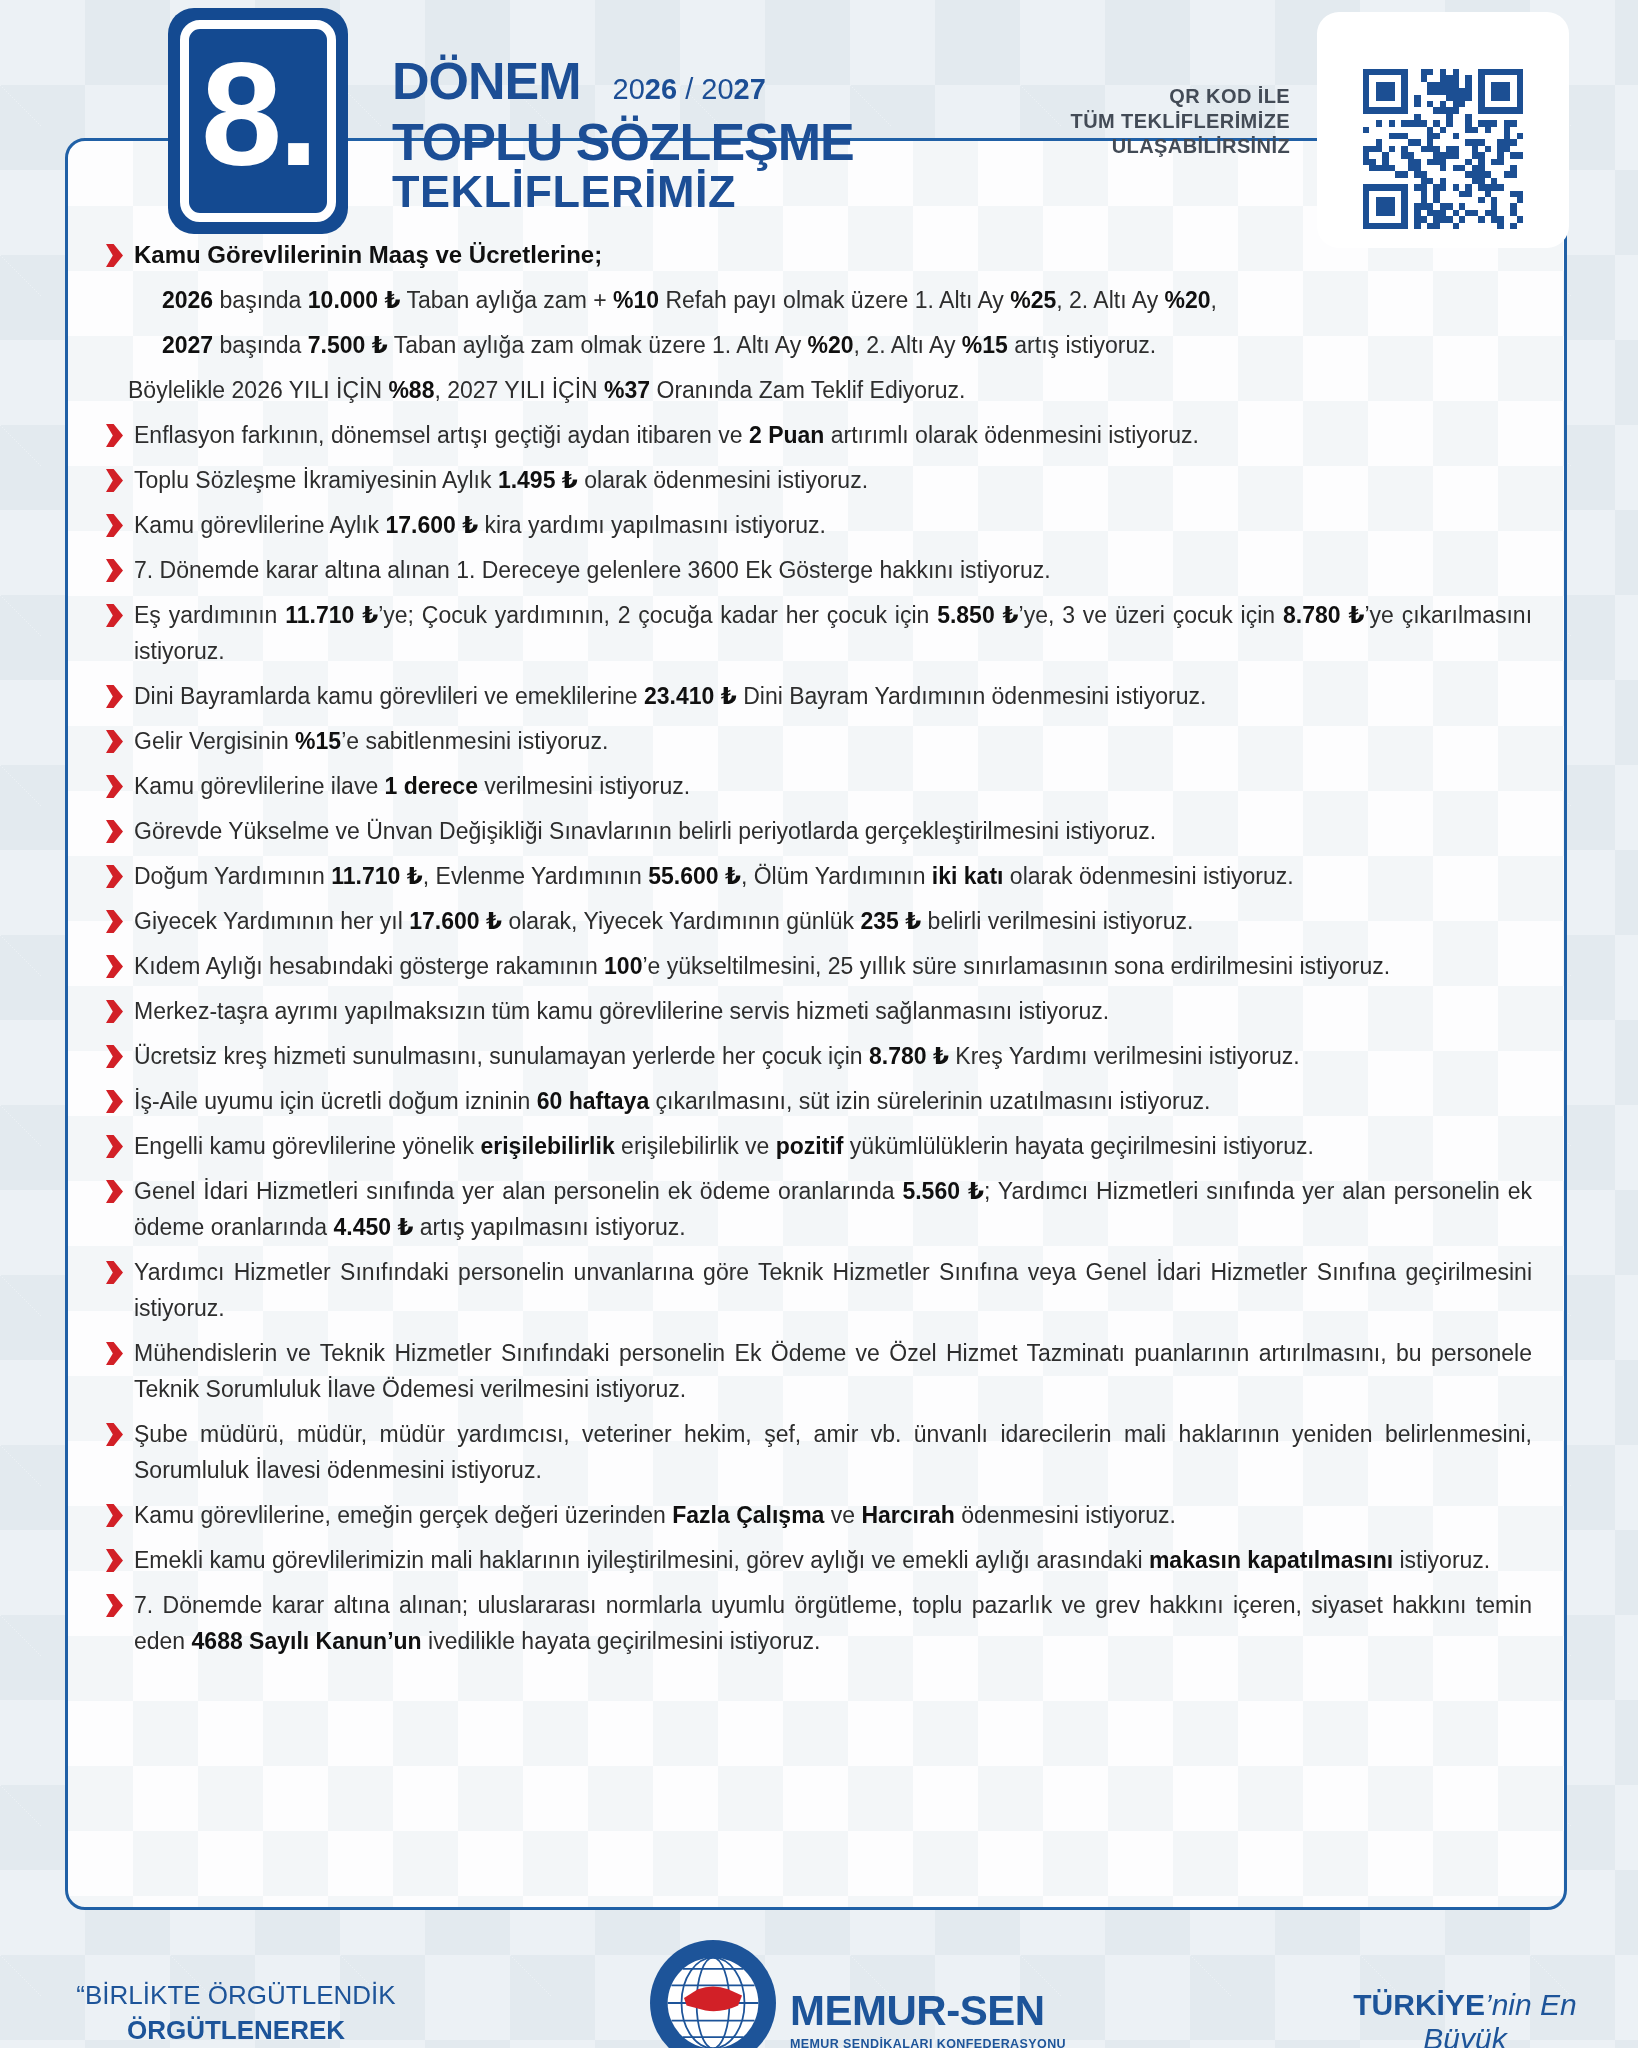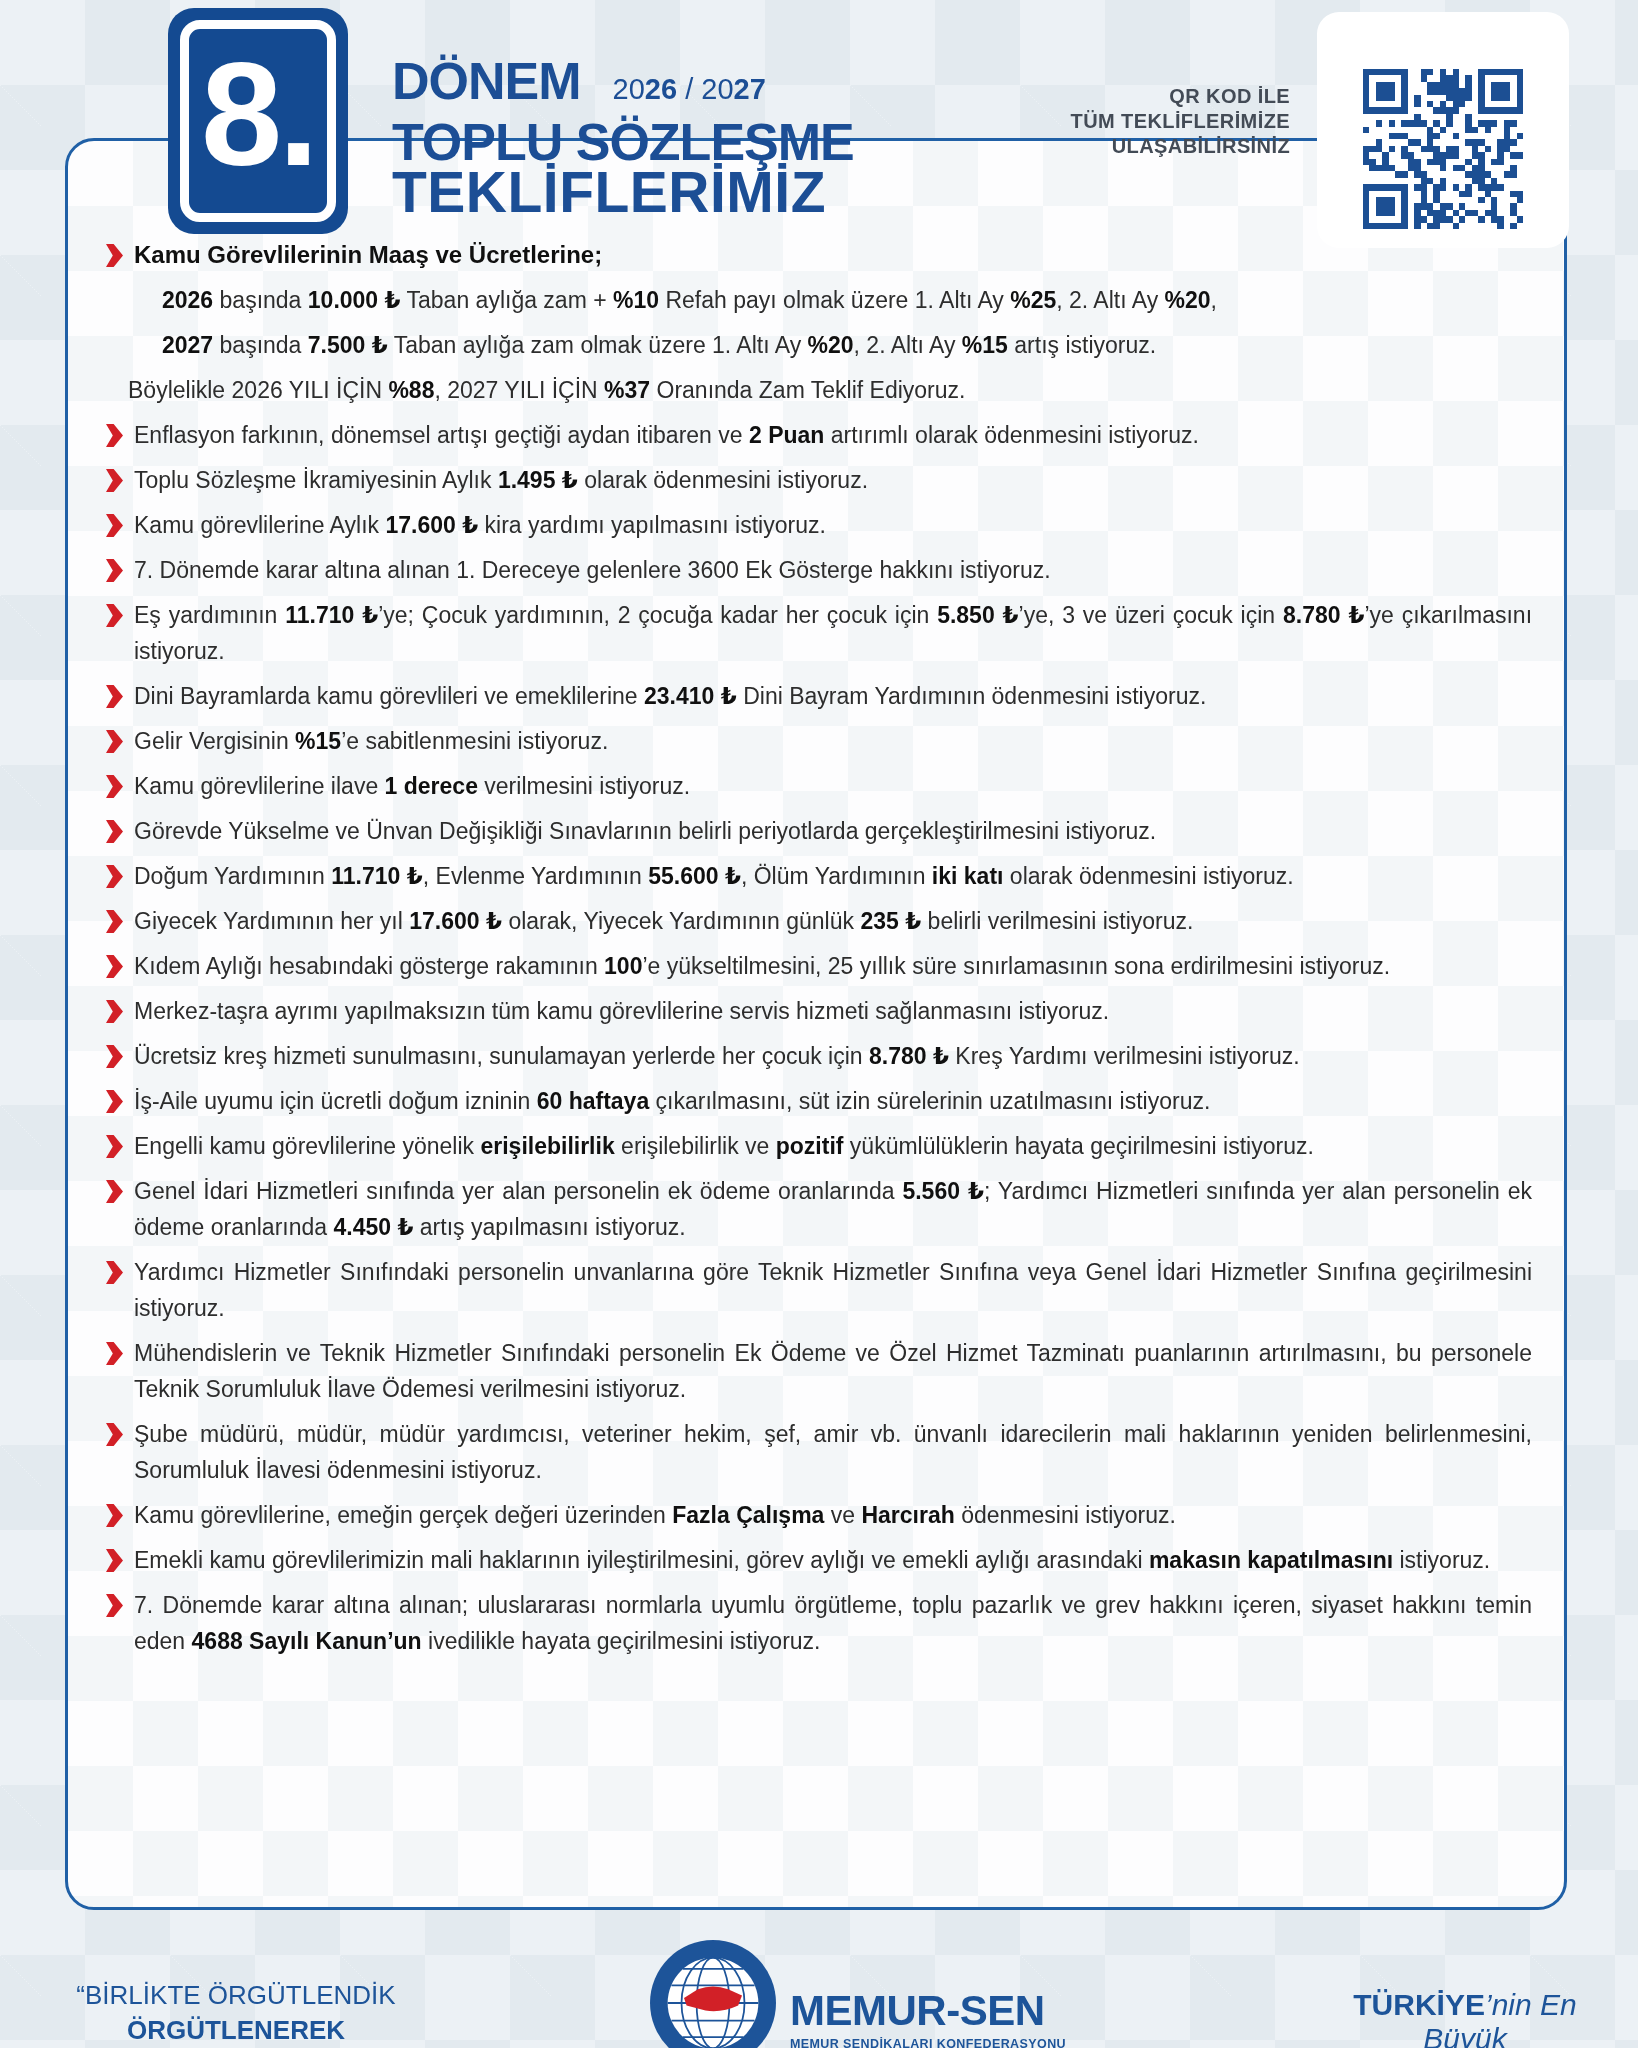--- a/index.html
+++ b/index.html
@@ -8,21 +8,21 @@
     background-color:#ecf1f5;
     background-image:
       linear-gradient(45deg,#e3eaef 25%,transparent 25%),
       linear-gradient(-45deg,#e3eaef 25%,transparent 25%),
       linear-gradient(45deg,transparent 75%,#e3eaef 75%),
       linear-gradient(-45deg,transparent 75%,#e3eaef 75%);
     background-size:170px 170px;
     background-position:0 0,0 85px,85px -85px,-85px 0;}
   
   .card{position:absolute;left:65px;top:138px;width:1502px;height:1772px;box-sizing:border-box;
-    border:3px solid #2060a6;border-radius:29px;
+    border:3px solid #2060a6;border-radius:20px;
     background-color:#fdfdfe;
     background-image:
       linear-gradient(45deg,#f3f6f8 25%,transparent 25%),
       linear-gradient(-45deg,#f3f6f8 25%,transparent 25%),
       linear-gradient(45deg,transparent 75%,#f3f6f8 75%),
       linear-gradient(-45deg,transparent 75%,#f3f6f8 75%);
     background-size:130px 130px;
     background-position:0 0,0 65px,65px -65px,-65px 0;
     padding:96px 32px 0 38px;}
   .row{display:flex;align-items:flex-start;margin-bottom:9px;}
@@ -37,21 +37,21 @@
   .logo-block{position:absolute;left:168px;top:8px;width:180px;height:226px;background:#144a91;border-radius:26px;}
   .logo-frame{position:absolute;left:12px;top:12px;right:12px;bottom:12px;border:9px solid #fff;border-radius:20px;}
   .logo-num{display:block;text-align:center;font-size:146px;line-height:172px;font-weight:700;color:#fff;letter-spacing:-4px;}
   
   .title{position:absolute;left:392px;top:54px;color:#1c4e95;}
   .trow1{display:flex;align-items:baseline;gap:32px;line-height:54px;}
   .t-donem{font-size:52px;font-weight:700;letter-spacing:-1px;}
   .t-years{font-size:29px;font-weight:400;}
   .t-years .b{font-weight:700;}
   .t-big{font-size:52px;font-weight:700;letter-spacing:-1px;line-height:52px;}
-  .t-mid{font-size:57px;font-weight:700;letter-spacing:.5px;line-height:48px;}
+  .t-mid{font-size:45px;font-weight:700;letter-spacing:.5px;line-height:48px;}
   
   .qr-cap{position:absolute;top:84px;left:900px;width:390px;text-align:right;
     font-size:20px;font-weight:700;color:#434b56;line-height:25px;letter-spacing:.4px;}
   .qr-panel{position:absolute;left:1317px;top:12px;width:252px;height:236px;background:#fff;border-radius:22px;}
   .qr{position:absolute;left:46px;top:57px;width:160px;height:160px;}
   
   .slogan{position:absolute;left:66px;top:1978px;width:340px;text-align:center;color:#1d5499;font-size:26px;line-height:35px;}
   .slogan .s2{font-weight:700;}
   .emblem{position:absolute;left:650px;top:1940px;width:126px;height:126px;}
   .wordmark{position:absolute;left:790px;top:1990px;color:#1d5499;}

